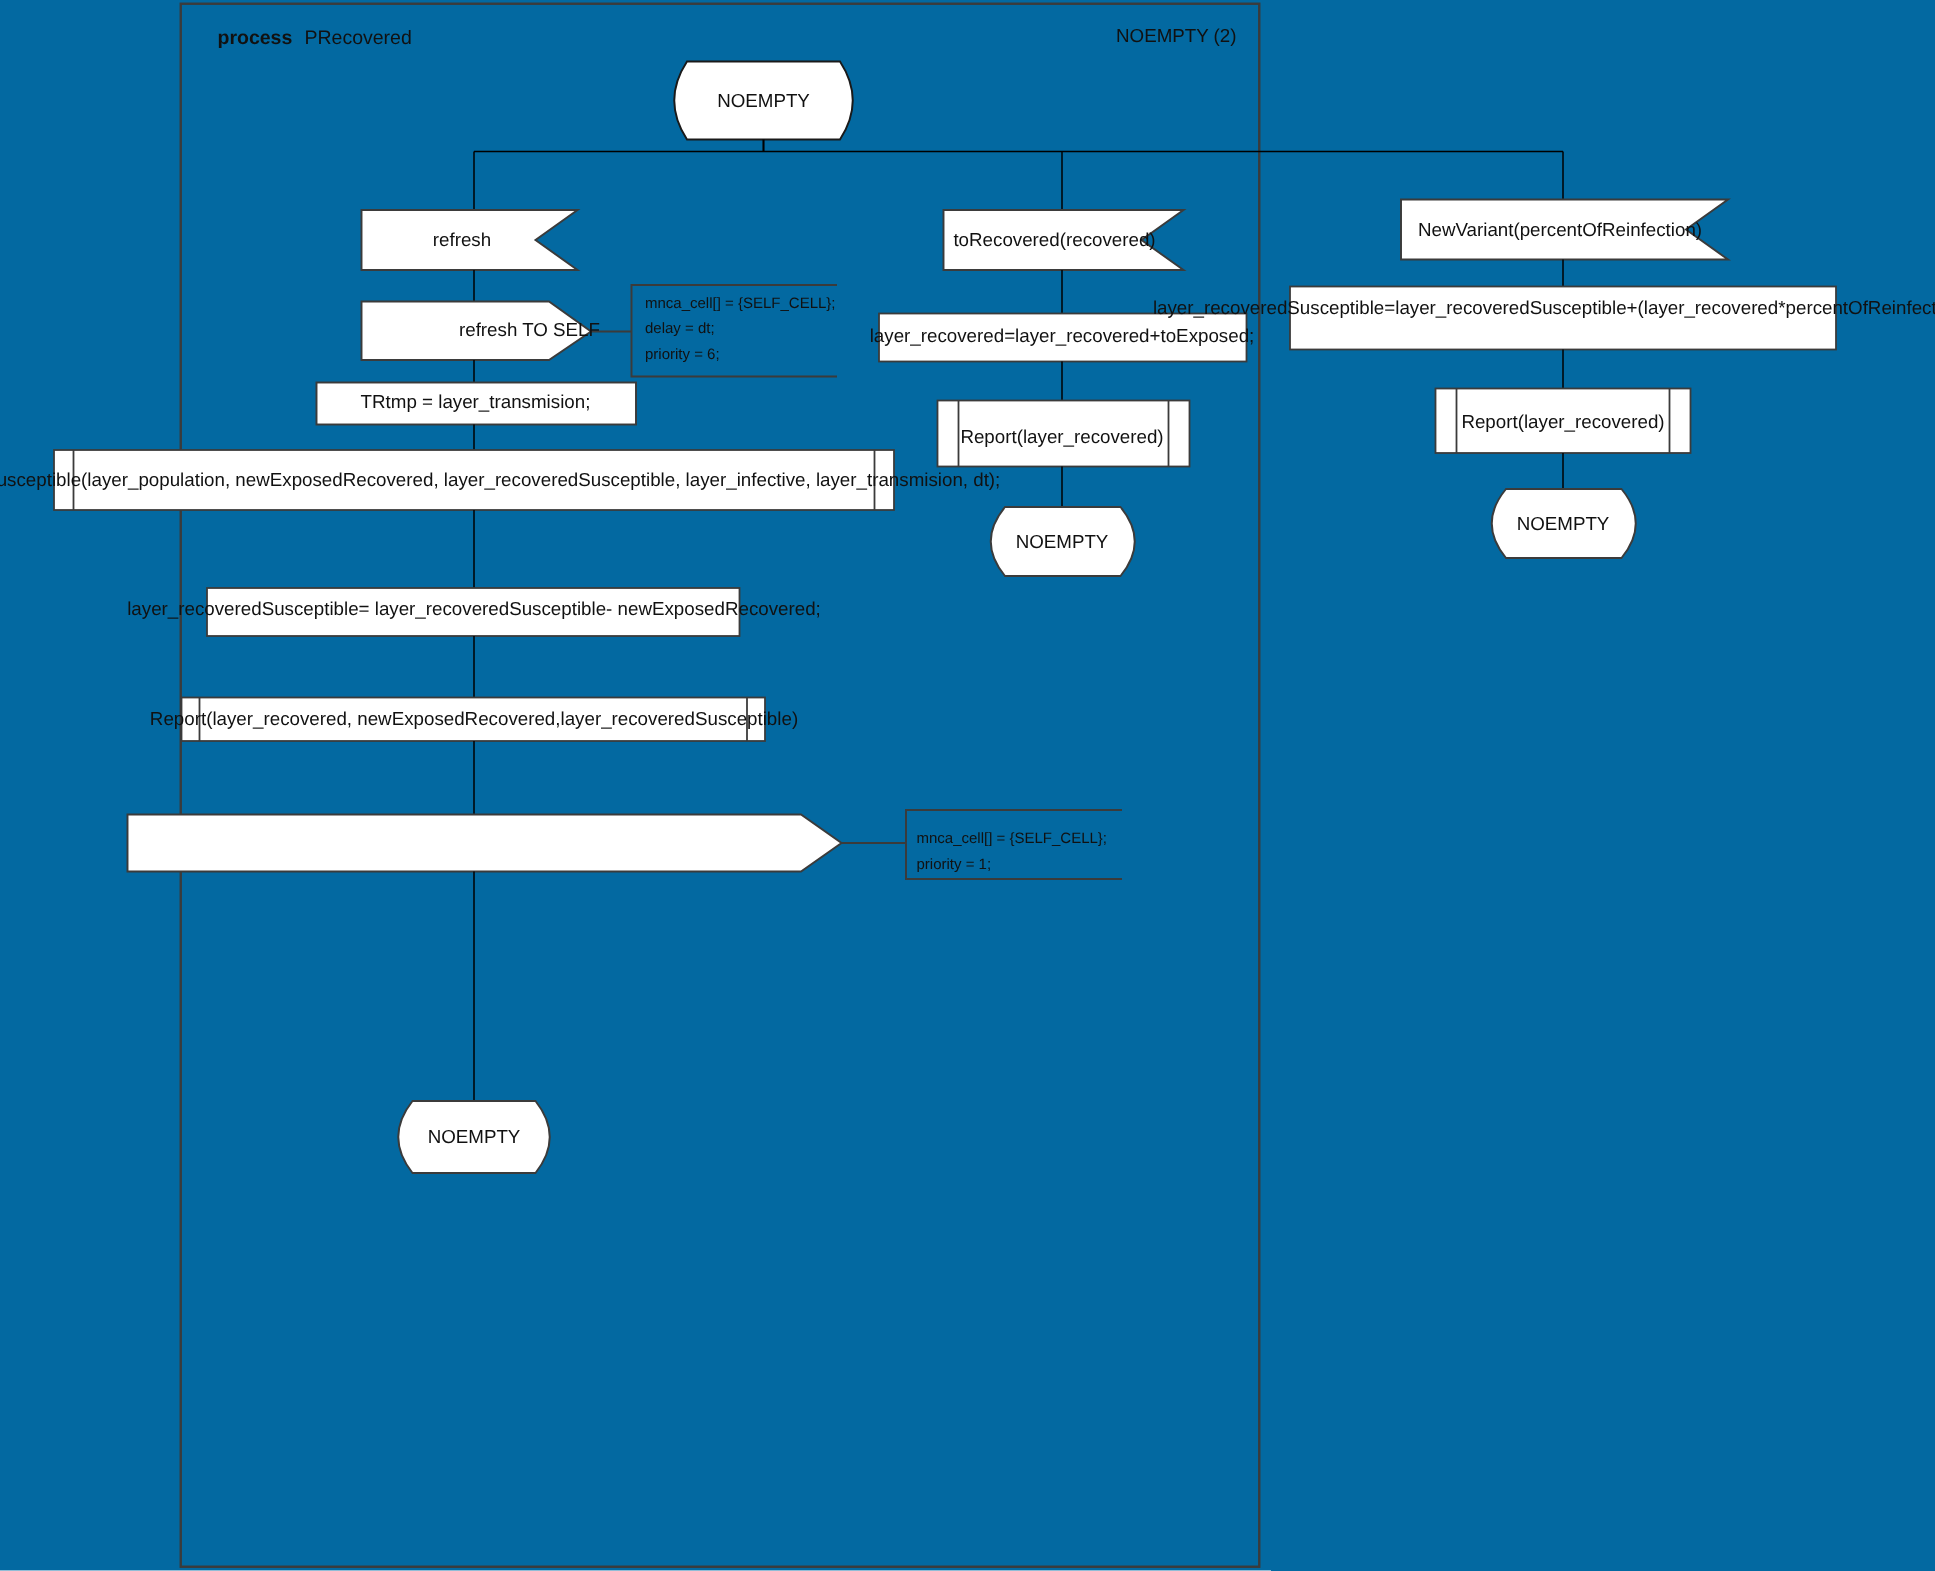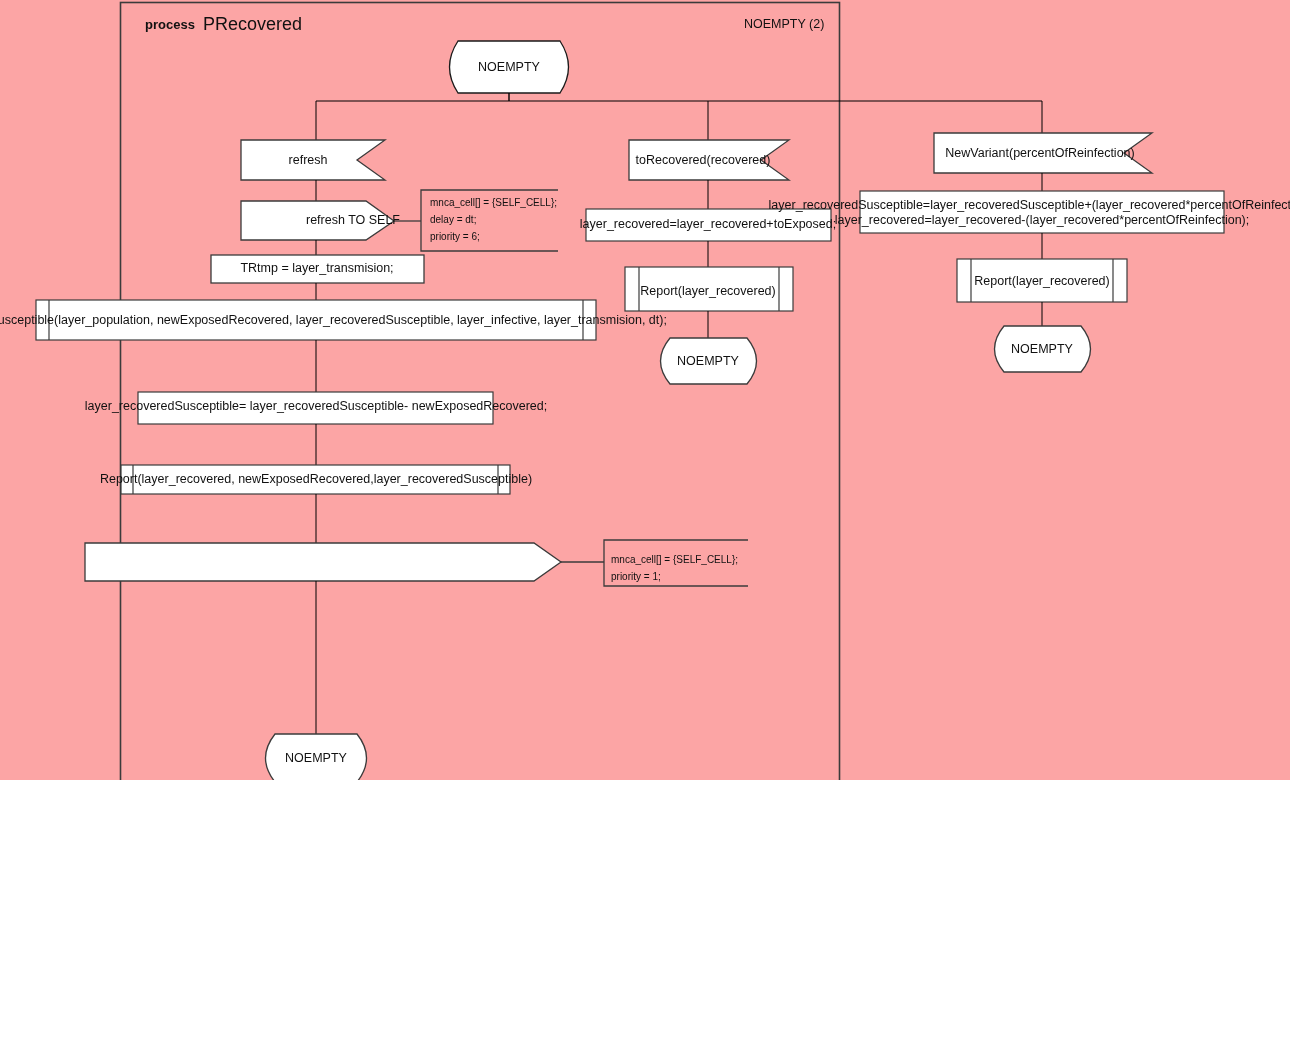--- a/index.html
+++ b/index.html
@@ -7,23 +7,23 @@
     padding: 0;
     background: #ffffff;
   }
   body {
     font-family: "Liberation Sans", sans-serif;
     color: #1a1a1a;
   }
   #canvas {
     position: relative;
     width: 1290px;
-    height: 780px;
+    height: 1047px;
     overflow: hidden;
-    background: #fca5a5;
+    background: #0369a1;
   }
   #svg-layer {
     position: absolute;
     left: 0; top: 0;
     width: 1290px;
     height: 1047px;
   }
   .lbl {
     position: absolute;
     white-space: nowrap;
@@ -37,21 +37,21 @@
     transform: translateX(-50%);
   }
   .lbl.left {
     text-align: left;
   }
   .hdr-kw {
     font-weight: bold;
     font-size: 13px;
   }
   .hdr-nm {
-    font-size: 18px;
+    font-size: 13px;
   }
   .cmt {
     font-size: 10px;
     line-height: 17px;
   }
 </style>
 </head>
 <body>
 
 <div id="canvas">
@@ -156,17 +156,16 @@
 
   <div class="lbl ctr" style="left:316px; top:751px;">NOEMPTY</div>
 
   <div class="lbl ctr" style="left:703px; top:153px;">toRecovered(recovered)</div>
   <div class="lbl ctr" style="left:708px; top:217px;">layer_recovered=layer_recovered+toExposed;</div>
   <div class="lbl ctr" style="left:708px; top:284px;">Report(layer_recovered)</div>
   <div class="lbl ctr" style="left:708px; top:354px;">NOEMPTY</div>
 
   <div class="lbl ctr" style="left:1040px; top:146px;">NewVariant(percentOfReinfection)</div>
   <div class="lbl ctr" style="left:1042px; top:198px;">layer_recoveredSusceptible=layer_recoveredSusceptible+(layer_recovered*percentOfReinfection);</div>
-  <div class="lbl ctr" style="left:1042px; top:213px;">layer_recovered=layer_recovered-(layer_recovered*percentOfReinfection);</div>
   <div class="lbl ctr" style="left:1042px; top:274px;">Report(layer_recovered)</div>
   <div class="lbl ctr" style="left:1042px; top:342px;">NOEMPTY</div>
 
 </div>
 
 </body></html>

